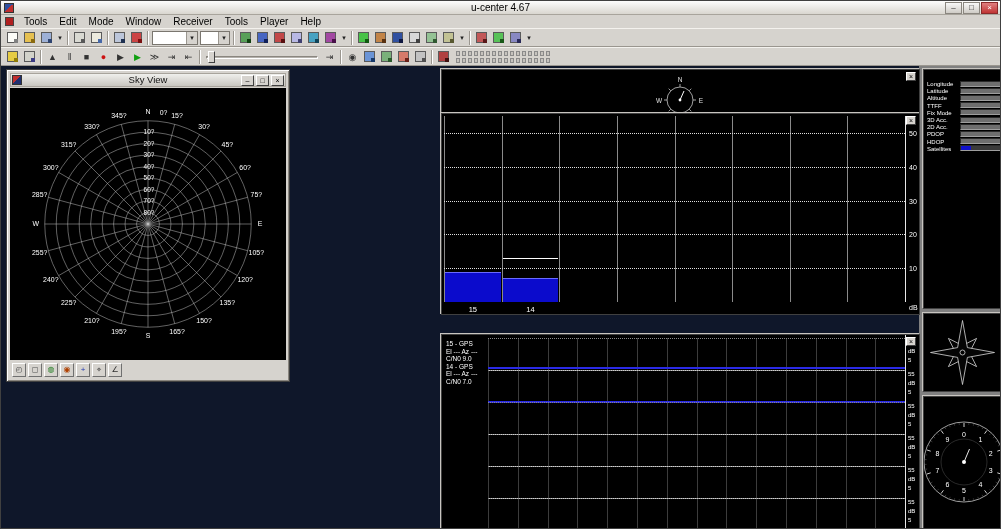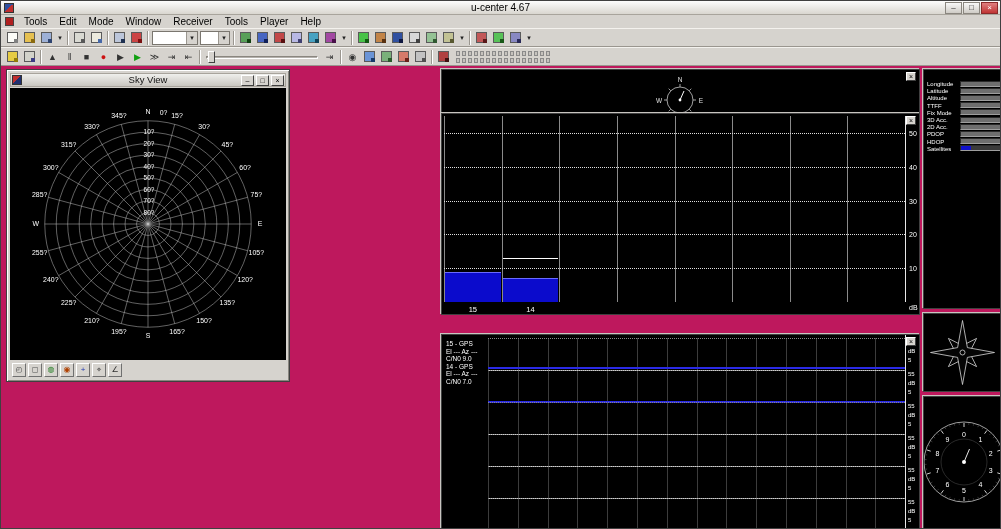--- a/index.html
+++ b/index.html
@@ -31,21 +31,21 @@
   .tb-combo{height:14px;background:#fff;border:1px solid #7a766f;position:relative;margin:0 1px}
   .combo-arrow{position:absolute;right:0;top:0;width:11px;height:12px;background:#d6d3ce;border-left:1px solid #9a968f;font-size:7px;text-align:center;line-height:12px;color:#222}
   .tb-slider{height:16px;position:relative;margin:0 3px}
   .slider-groove{position:absolute;left:0;right:0;top:7px;height:3px;background:#b3b0ab;border:1px solid #8a867f;border-bottom-color:#fff;border-right-color:#fff}
   .slider-handle{position:absolute;left:2px;top:2px;width:7px;height:12px;background:#d6d3ce;border:1px solid;border-color:#fff #404040 #404040 #fff}
   .tb-ledgrid{display:inline-flex;flex-direction:column;gap:2px;margin-left:4px}
   .led-row{display:flex;gap:2px}
   .led-cell{width:4px;height:5px;background:#c6c3be;border:1px solid #8a8a8a}
 
   
-  .mdi{position:absolute;left:0;top:65px;width:1001px;height:464px;background:#be185d}
+  .mdi{position:absolute;left:0;top:65px;width:918px;height:464px;background:#0f172a}
 
   
   .sv-win{position:absolute;left:5px;top:3px;width:284px;height:313px;background:#d6d3ce;border:1px solid #404040;box-shadow:inset 1px 1px 0 #fff,inset -1px -1px 0 #8a867f}
   .sv-title{position:absolute;left:3px;top:3px;right:3px;height:14px;background:linear-gradient(#efefec,#c9c6c0);border:1px solid #a8a49c;overflow:hidden}
   .sv-icon{position:absolute;left:1px;top:1px;width:10px;height:10px;background:linear-gradient(135deg,#c03030 50%,#203070 50%);border:1px solid #333}
   .sv-caption{position:absolute;left:0;right:0;text-align:center;font-size:9.5px;line-height:12px;color:#111}
   .sv-btns{position:absolute;right:1px;top:1px;display:flex;gap:2px}
   .sv-btn{width:13px;height:11px;background:#d6d3ce;border:1px solid;border-color:#fff #404040 #404040 #fff;font-size:7px;line-height:9px;text-align:center;color:#000}
   .sv-canvas{position:absolute;left:3px;top:18px;right:3px;bottom:21px;background:#000}
   .sv-canvas svg{width:100%;height:100%}

